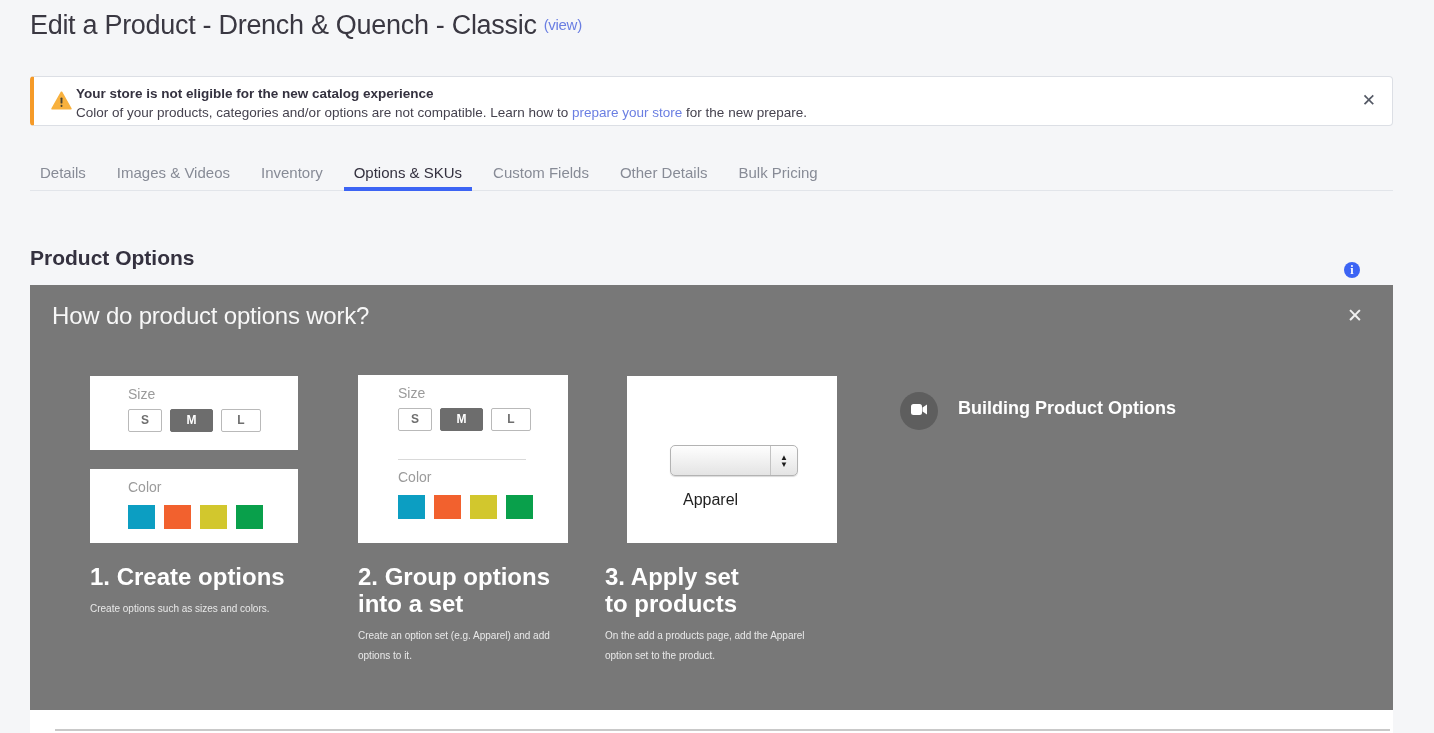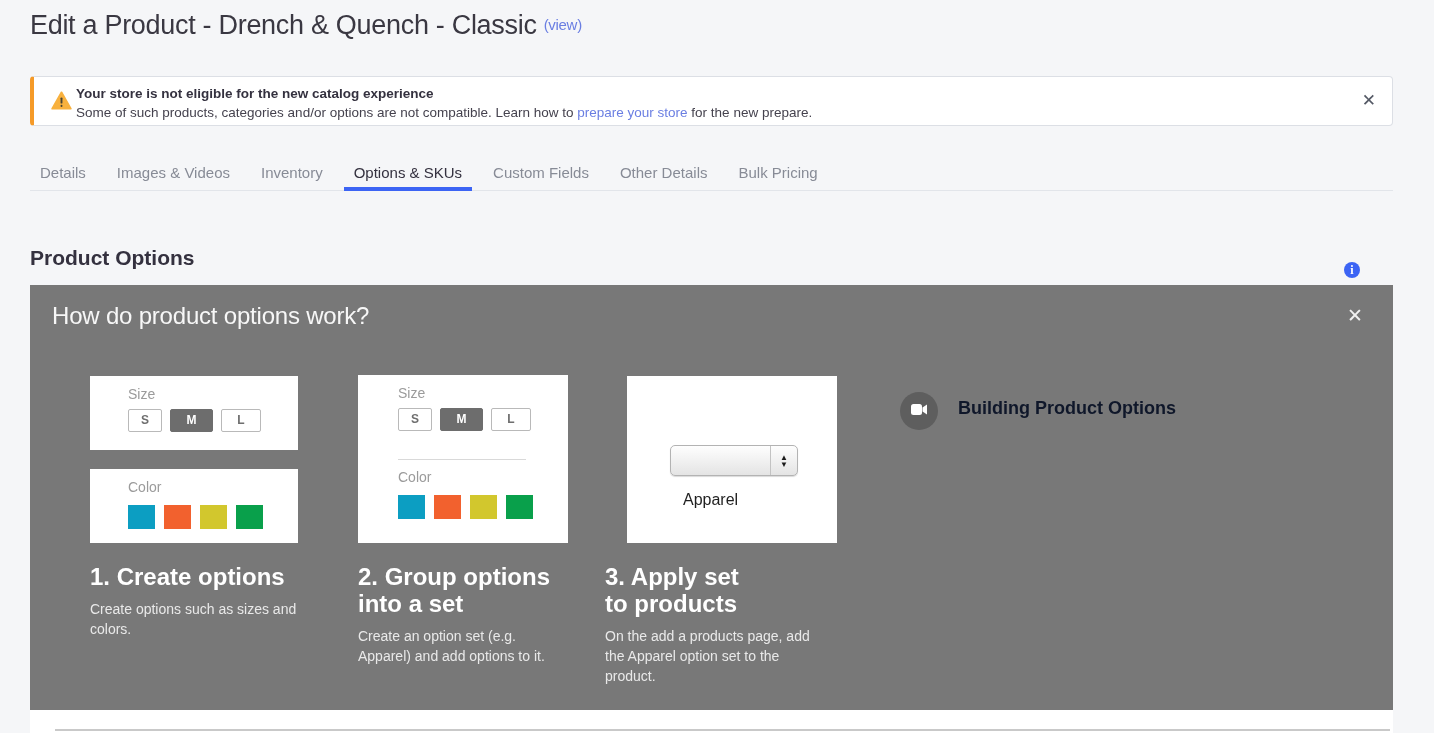--- a/index.html
+++ b/index.html
@@ -117,32 +117,32 @@
   .mini-select-stepper span { font-size:8px; line-height:7px; color:#1a1a1a; }
 
   
   .video-circle {
     position:absolute; left:870px; top:107px; width:38px; height:38px;
     border-radius:50%; background:#5e5e5e; cursor:pointer;
     display:flex; align-items:center; justify-content:center;
   }
   .video-label {
     position:absolute; left:928px; top:113px;
-    font-size:18px; font-weight:700; color:#0f172a; cursor:pointer;
+    font-size:18px; font-weight:700; color:#ffffff; cursor:pointer;
   }
 
   
   .step { position:absolute; top:278px; }
   .step-1 { left:60px;  width:218px; }
   .step-2 { left:328px; width:214px; }
   .step-3 { left:575px; width:214px; }
   .step-h { font-size:24px; font-weight:700; color:#ffffff; line-height:27px; }
   .step-2 .step-h { max-width:205px; }
   .step-3 .step-h { max-width:150px; }
-  .step-b { font-size:14px; color:#e9e9e9; line-height:20px; margin-top:9px; }
+  .step-b { font-size:10px; color:#e9e9e9; line-height:20px; margin-top:9px; }
 
   
   .bottom-panel {
     position:absolute; left:30px; top:710px; width:1363px; height:23px;
     background:#ffffff;
   }
   .bottom-line {
     position:absolute; left:25px; right:3px; top:19px; height:2px; background:#c9c9c9;
   }
 </style>
@@ -159,21 +159,21 @@
     <span class="banner-icon">
       <svg width="21" height="19" viewBox="0 0 24 22">
         <path d="M12 1.5 L22.8 20.5 H1.2 Z" fill="#F8B13E" stroke="#F8B13E" stroke-width="2" stroke-linejoin="round"></path>
         <rect x="10.9" y="7.5" width="2.2" height="7" rx="1" fill="#4a4433"></rect>
         <rect x="10.9" y="16" width="2.2" height="2.4" rx="1" fill="#4a4433"></rect>
       </svg>
     </span>
     <div class="banner-text">
       <div class="banner-title">Your store is not eligible for the new catalog experience</div>
       <div class="banner-body">
-        <span>Some of such products, categories and/or options are not compatible. Learn how to </span><a class="banner-link">prepare your store</a><span> for the new prepare.</span>
+        <span>Color of your products, categories and/or options are not compatible. Learn how to </span><a class="banner-link">prepare your store</a><span> for the new prepare.</span>
       </div>
     </div>
     <span class="banner-close">✕</span>
   </div>
 
   <nav class="tabs">
     <div class="tab">Details</div>
     <div class="tab">Images &amp; Videos</div>
     <div class="tab">Inventory</div>
     <div class="tab active">Options &amp; SKUs</div>

